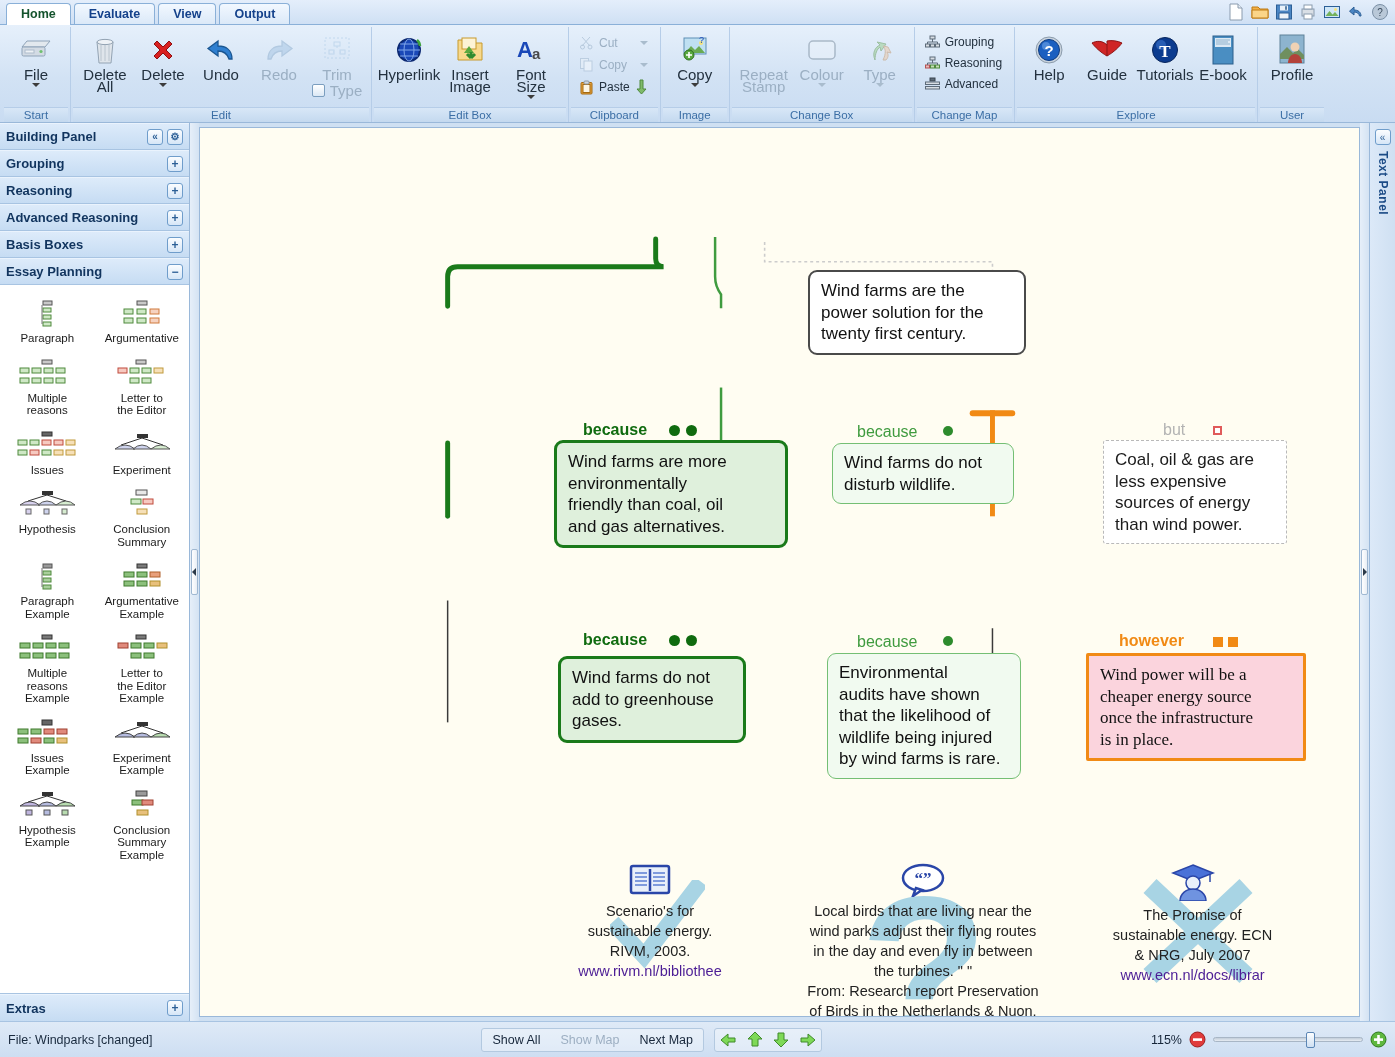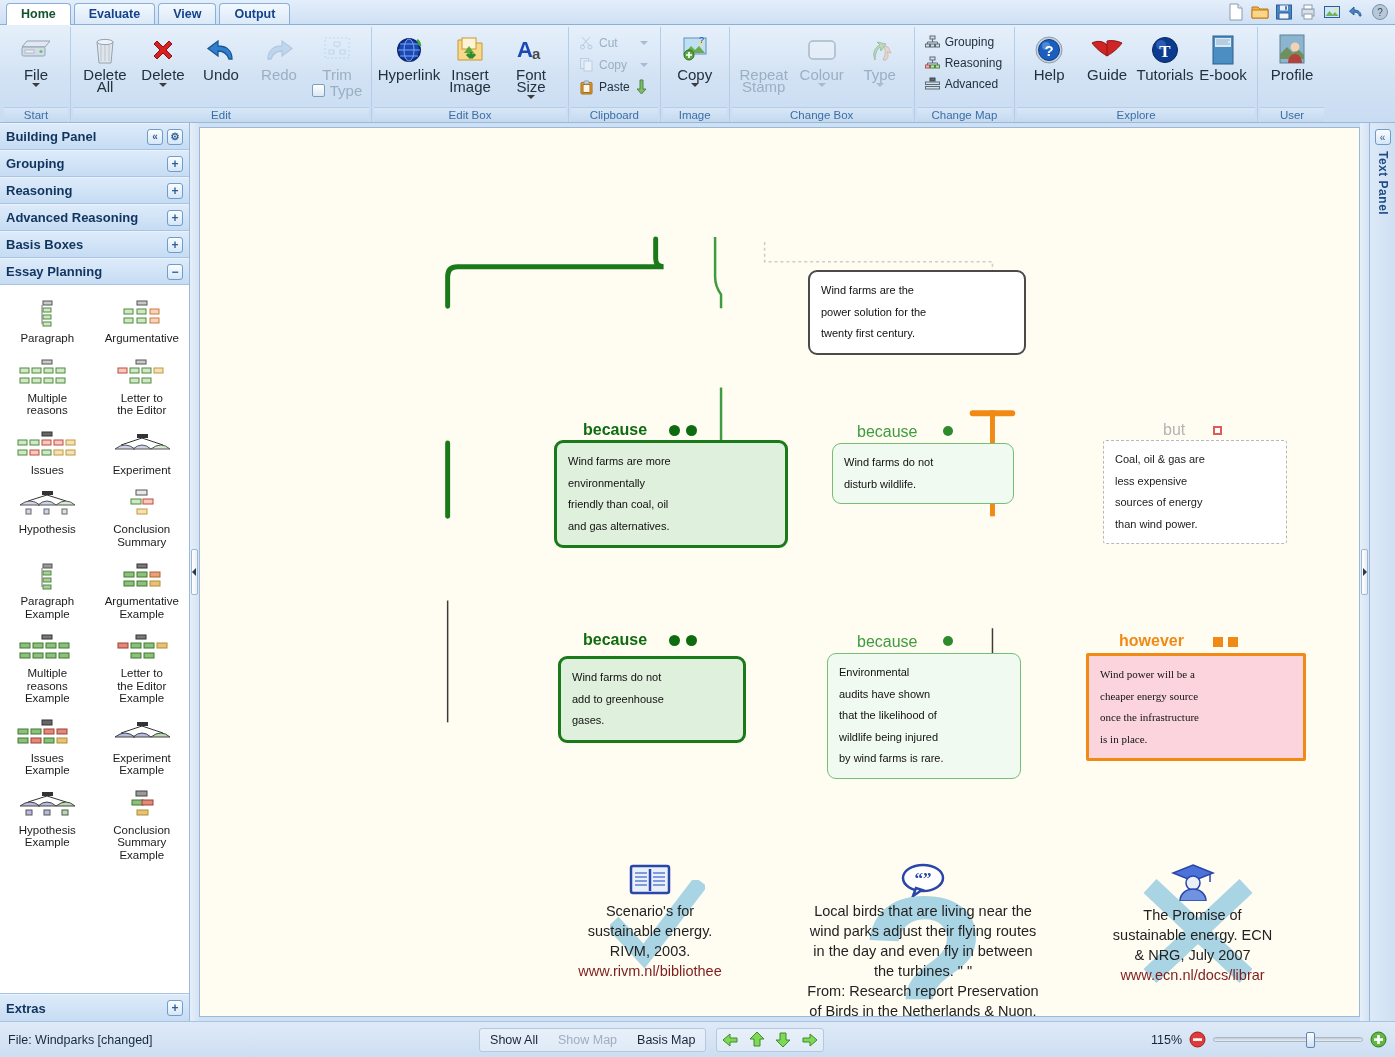--- a/index.html
+++ b/index.html
@@ -262,21 +262,21 @@
     position: absolute; left: 62%; width: 9px; height: 16px;
     background: linear-gradient(to bottom,#fdfeff,#cfe0f3);
     border: 1px solid #5b86b5; border-radius: 2px;
     cursor: pointer;
   }
 
   
   .node {
     position: absolute;
     background: #fff;
-    font-size: 11px;
+    font-size: 17px;
     line-height: 21.5px;
     color: #111;
     padding: 8px 11px;
     white-space: pre-line;
     z-index: 5;
   }
   .node.root { border: 2px solid #4a4a4a; border-radius: 9px; background:#fff; }
   .node.green-strong {
     border: 3px solid #1a7a1a; border-radius: 9px; background: #dff0dc;
   }
@@ -296,21 +296,21 @@
   .cl-light  { color: #3f9b3f; }
   .cl-ghost  { color: #b3b3b3; }
   .cl-orange { color: #f18a15; font-weight: bold; }
   .dot { position: absolute; border-radius: 50%; z-index: 6; }
   .sq  { position: absolute; z-index: 6; }
 
   .cite {
     position: absolute; text-align: center; z-index: 5;
     font-size: 14.5px; line-height: 20px; color: #222;
   }
-  .cite .link { color: #7f1d1d; }
+  .cite .link { color: #4c1d95; }
   .cite .ci { display: flex; justify-content: center; margin-bottom: 4px; }
   .wm { position: absolute; z-index: 4; pointer-events: none; }
 </style>
 </head>
 <body>
 
 <div id="app">
 
   <div class="tabstrip">
     <div class="tab active"><span>Home</span></div>
@@ -1104,21 +1104,21 @@
     </div>
 
   </div>
 
   <div class="statusbar">
     <div class="filestatus">File: Windparks [changed]</div>
 
     <div class="sbgroup" style="margin-left:auto">
       <div class="sbbtn">Show All</div>
       <div class="sbbtn disabled">Show Map</div>
-      <div class="sbbtn">Basis Map</div>
+      <div class="sbbtn">Next Map</div>
     </div>
 
     <div class="sbgroup">
       <div class="navbtn">
         <svg width="17" height="16" viewBox="0 0 17 16">
             <path d="M8 2v4h7v4H8v4L1 8z" fill="#7ed957" stroke="#3f8a2a"></path>
           </svg>
       </div>
       <div class="navbtn">
         <svg width="16" height="17" viewBox="0 0 16 17">

